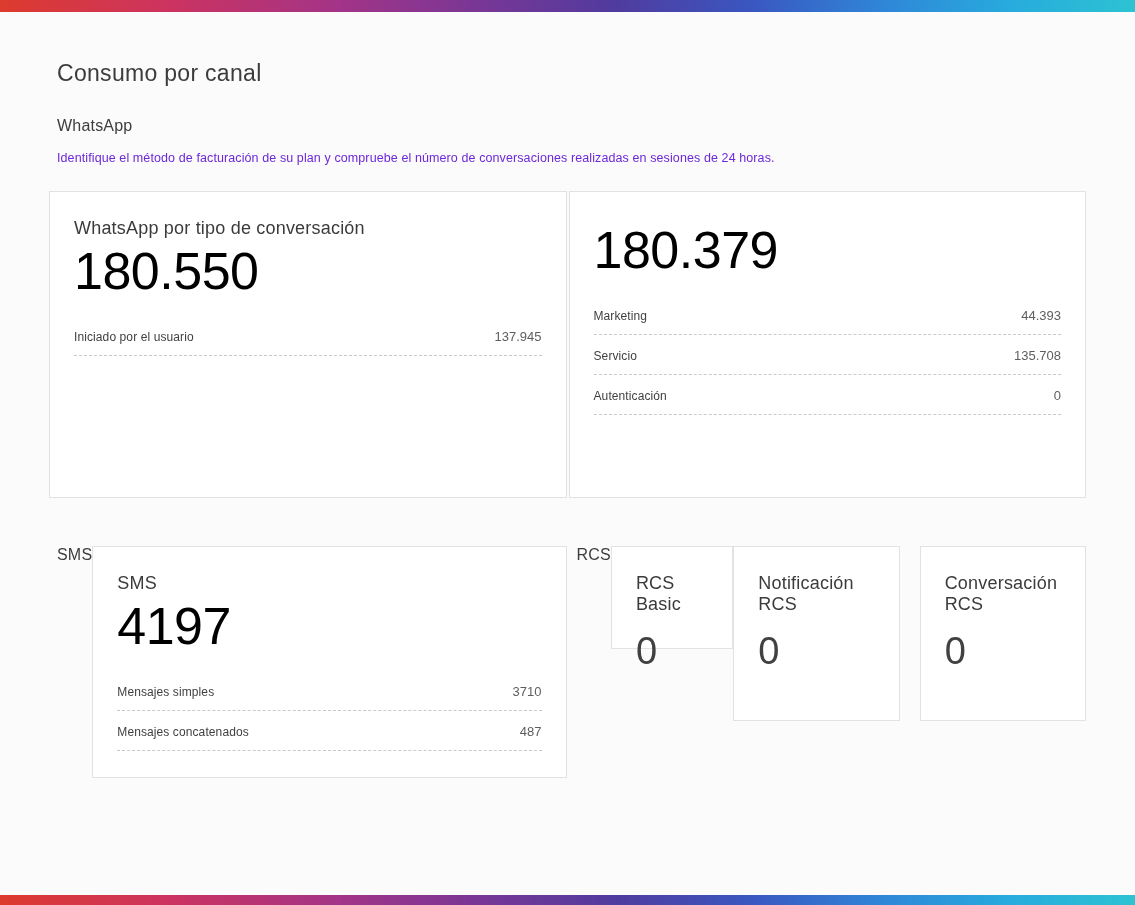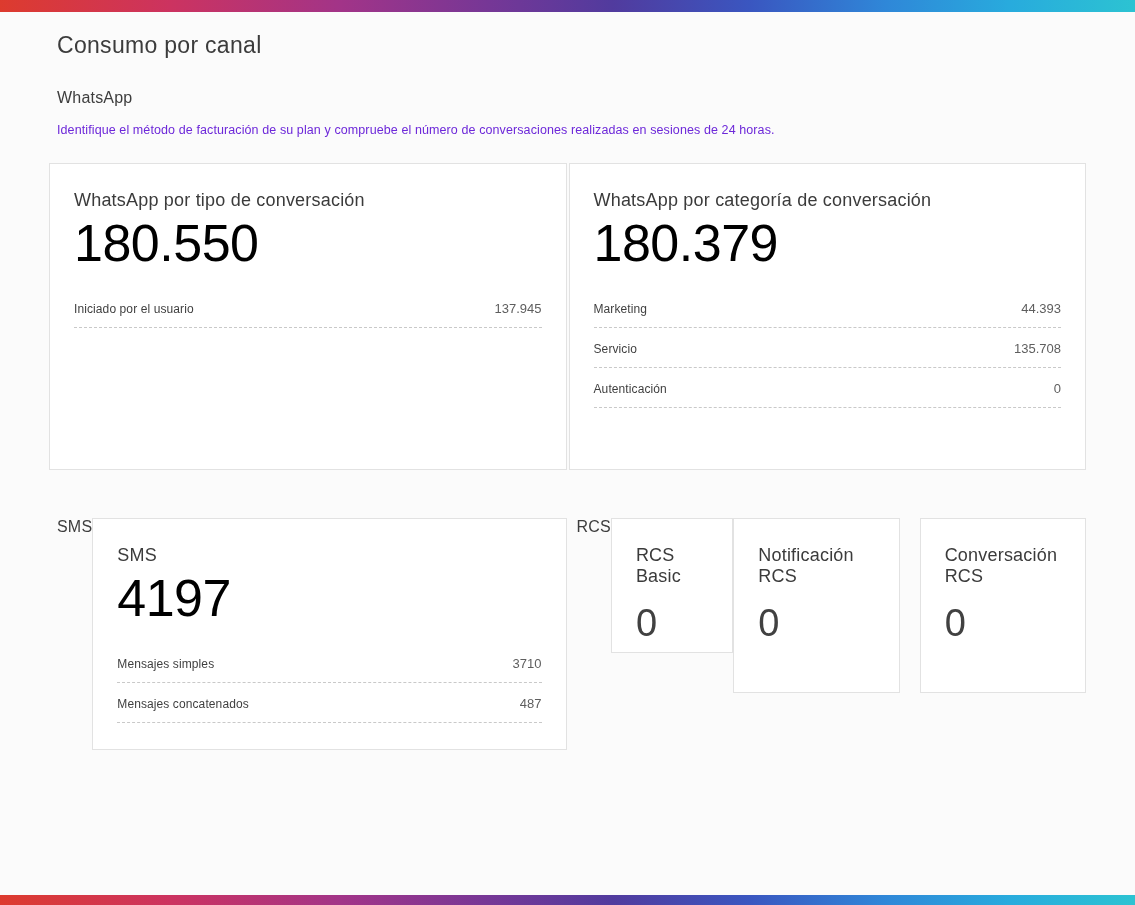--- a/index.html
+++ b/index.html
@@ -17,21 +17,21 @@
     background: linear-gradient(90deg,
       #dd3b2e 0%, #cc3360 15%, #a23488 30%, #763796 43%,
       #513b9e 54%, #3a56c0 66%, #2f87d8 78%, #28abdd 89%, #2cc3d2 100%);
   }
   .brand-bar.bottom {
     position: absolute;
     bottom: 0;
     left: 0;
     height: 10px;
   }
-  .page { padding: 20px 49px 0 49px; }
+  .page { padding: 48px 49px 0 49px; }
   .page-title {
     font-size: 23px;
     font-weight: 400;
     color: #3c3c3c;
     letter-spacing: 0.3px;
     margin: 0 0 30px 8px;
   }
   .section-heading {
     font-size: 16px;
     font-weight: 400;
@@ -84,21 +84,21 @@
     align-items: baseline;
     padding: 13px 0 11px 0;
     border-bottom: 1px dashed #c9c9c9;
   }
   .stat-label { font-size: 12px; color: #3f3f3f; letter-spacing: 0.1px; }
   .stat-value { font-size: 13px; color: #5e5e5e; }
   .lower { margin-top: 48px; }
   .col { display: flex; }
   .col .section-heading { margin-bottom: 24px; }
   .sms-card { flex: 1; }
-  .rcs-basic-card { height: 135px; margin-bottom: 4px; }
+  .rcs-basic-card { height: 103px; margin-bottom: 4px; }
   .small-grid {
     display: grid;
     grid-template-columns: 1fr 1fr;
     gap: 20px;
   }
   .rcs-small-card { height: 175px; }
 </style>
 </head>
 <body>
 
@@ -119,21 +119,20 @@
         <div class="big-total">180.550</div>
         <div class="rows">
           <div class="stat-row">
             <span class="stat-label">Iniciado por el usuario</span>
             <span class="stat-value">137.945</span>
           </div>
         </div>
       </article>
 
       <article class="card wa-card">
-        <h3 class="card-title">WhatsApp por categoría de conversación</h3>
         <div class="big-total">180.379</div>
         <div class="rows">
           <div class="stat-row">
             <span class="stat-label">Marketing</span>
             <span class="stat-value">44.393</span>
           </div>
           <div class="stat-row">
             <span class="stat-label">Servicio</span>
             <span class="stat-value">135.708</span>
           </div>

